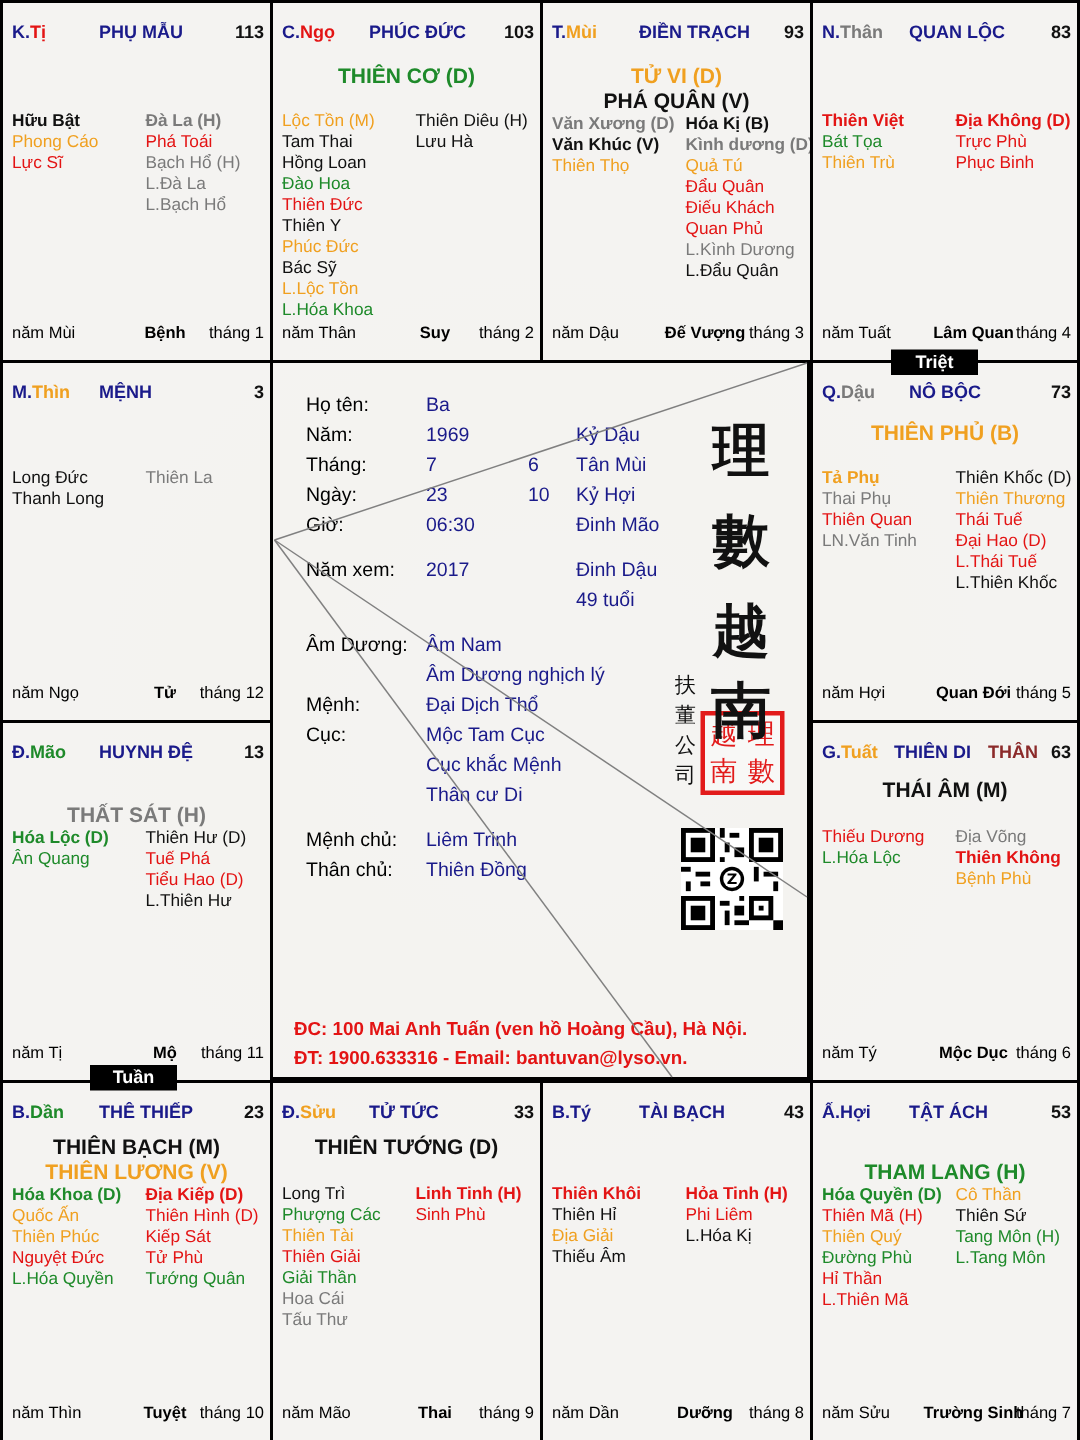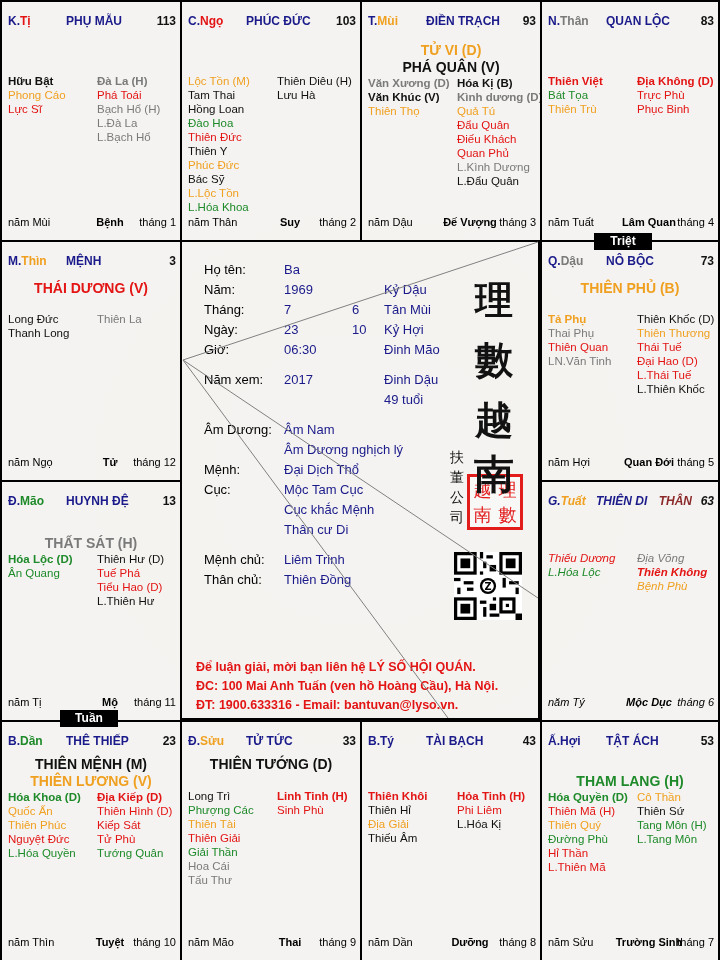--- a/index.html
+++ b/index.html
@@ -112,20 +112,21 @@
           <span class="s">Bệnh</span>
           <span class="m">tháng 1</span>
         </div>
       </div>
       <div class="cell" style="left: 180px; top: 0px; width: 182px; height: 242px;">
         <div class="hdr">
           <span class="cn"><span class="can">C.</span><span style="color:#e31414">Ngọ</span></span>
           <span class="pal" style="left:58px">PHÚC ĐỨC</span>
           <span class="num">103</span>
         </div>
+        <div class="major" style="top:40px; color:#1e8a2a">THIÊN CƠ (D)</div>
         <div class="stars" style="top:72px">
           <div class="col l">
             <span class="star" style="color:#f0a020">Lộc Tồn (M)</span>
             <span class="star" style="color:#111111">Tam Thai</span>
             <span class="star" style="color:#111111">Hồng Loan</span>
             <span class="star" style="color:#1e8a2a">Đào Hoa</span>
             <span class="star" style="color:#e31414">Thiên Đức</span>
             <span class="star" style="color:#111111">Thiên Y</span>
             <span class="star" style="color:#f0a020">Phúc Đức</span>
             <span class="star" style="color:#111111">Bác Sỹ</span>
@@ -197,21 +198,20 @@
           <span class="s">Lâm Quan</span>
           <span class="m">tháng 4</span>
         </div>
       </div>
       <div class="cell" style="left: 0px; top: 240px; width: 182px; height: 242px;">
         <div class="hdr">
           <span class="cn"><span class="can">M.</span><span style="color:#f0a020">Thìn</span></span>
           <span class="pal" style="left:58px">MỆNH</span>
           <span class="num">3</span>
         </div>
-        <div class="major" style="top:38px; color:#e31414">THÁI DƯƠNG (V)</div>
         <div class="stars" style="top:70px">
           <div class="col l">
             <span class="star" style="color:#111111">Long Đức</span>
             <span class="star" style="color:#111111">Thanh Long</span>
           </div>
           <div class="col r">
             <span class="star" style="color:#7a7a7a">Thiên La</span>
           </div>
         </div>
         <div class="ftr">
@@ -267,27 +267,28 @@
             <span class="star" style="color:#e31414">Tiểu Hao (D)</span>
             <span class="star" style="color:#111111">L.Thiên Hư</span>
           </div>
         </div>
         <div class="ftr">
           <span class="y">năm Tị</span>
           <span class="s">Mộ</span>
           <span class="m">tháng 11</span>
         </div>
       </div>
-      <div class="cell" style="left: 540px; top: 480px; width: 180px; height: 242px; font-style: italic;">
+      <div class="cell" style="left: 540px; top: 480px; width: 180px; height: 242px;">
         <div class="hdr">
           <span class="cn"><span class="can">G.</span><span style="color:#f0a020">Tuất</span></span>
           <span class="pal" style="left:48px">THIÊN DI</span>
           <span class="than">THÂN</span>
           <span class="num">63</span>
         </div>
+        <div class="major" style="top:36px; color:#111111">THÁI ÂM (M)</div>
         <div class="stars" style="top:69px">
           <div class="col l">
             <span class="star" style="color:#e31414">Thiếu Dương</span>
             <span class="star" style="color:#1e8a2a">L.Hóa Lộc</span>
           </div>
           <div class="col r">
             <span class="star" style="color:#7a7a7a">Địa Võng</span>
             <span class="star b" style="color:#e31414">Thiên Không</span>
             <span class="star" style="color:#f0a020">Bệnh Phù</span>
           </div>
@@ -297,21 +298,21 @@
           <span class="s">Mộc Dục</span>
           <span class="m">tháng 6</span>
         </div>
       </div>
       <div class="cell" style="left: 0px; top: 720px; width: 182px; height: 242px;">
         <div class="hdr">
           <span class="cn"><span class="can">B.</span><span style="color:#1e8a2a">Dần</span></span>
           <span class="pal" style="left:58px">THÊ THIẾP</span>
           <span class="num">23</span>
         </div>
-        <div class="major" style="top:34px; color:#111111">THIÊN MỆNH (M)</div>
+        <div class="major" style="top:34px; color:#111111">THIÊN BẠCH (M)</div>
         <div class="major" style="top:51px; color:#f0a020">THIÊN LƯƠNG (V)</div>
         <div class="stars" style="top:68px">
           <div class="col l">
             <span class="star b" style="color:#1e8a2a">Hóa Khoa (D)</span>
             <span class="star" style="color:#f0a020">Quốc Ấn</span>
             <span class="star" style="color:#f0a020">Thiên Phúc</span>
             <span class="star" style="color:#e31414">Nguyệt Đức</span>
             <span class="star" style="color:#1e8a2a">L.Hóa Quyền</span>
           </div>
           <div class="col r">
@@ -558,21 +559,20 @@
           <rect x="11" y="16" width="2" height="2"></rect>
           <rect x="11" y="19" width="3" height="1"></rect>
         <rect x="19" y="19" width="2" height="2"></rect>
           <rect x="8" y="6" width="1" height="1"></rect>
           <rect x="12" y="14" width="1" height="1"></rect>
       </g>
       <circle cx="10.5" cy="10.5" r="1.8" fill="#fff"></circle>
       <text x="10.5" y="11.6" font-size="3" text-anchor="middle" fill="#000" font-family="DejaVu Sans, sans-serif" font-weight="bold">Z</text>
     </svg>
 
-    <div class="contact" style="top:418px;">Để luận giải, mời bạn liên hệ LÝ SỐ HỘI QUÁN.</div>
     <div class="contact" style="top:437px;">ĐC: 100 Mai Anh Tuấn (ven hồ Hoàng Cầu), Hà Nội.</div>
     <div class="contact" style="top:456px;">ĐT: 1900.633316 - Email: bantuvan@lyso.vn.</div>
   </div>
 
   <svg class="lines" width="720" height="960">
     <line x1="183" y1="360" x2="538" y2="242" stroke="#808080" stroke-width="1"></line>
     <line x1="183" y1="360" x2="538" y2="598" stroke="#808080" stroke-width="1"></line>
     <line x1="183" y1="360" x2="448" y2="718" stroke="#808080" stroke-width="1"></line>
   </svg>
 </div>

